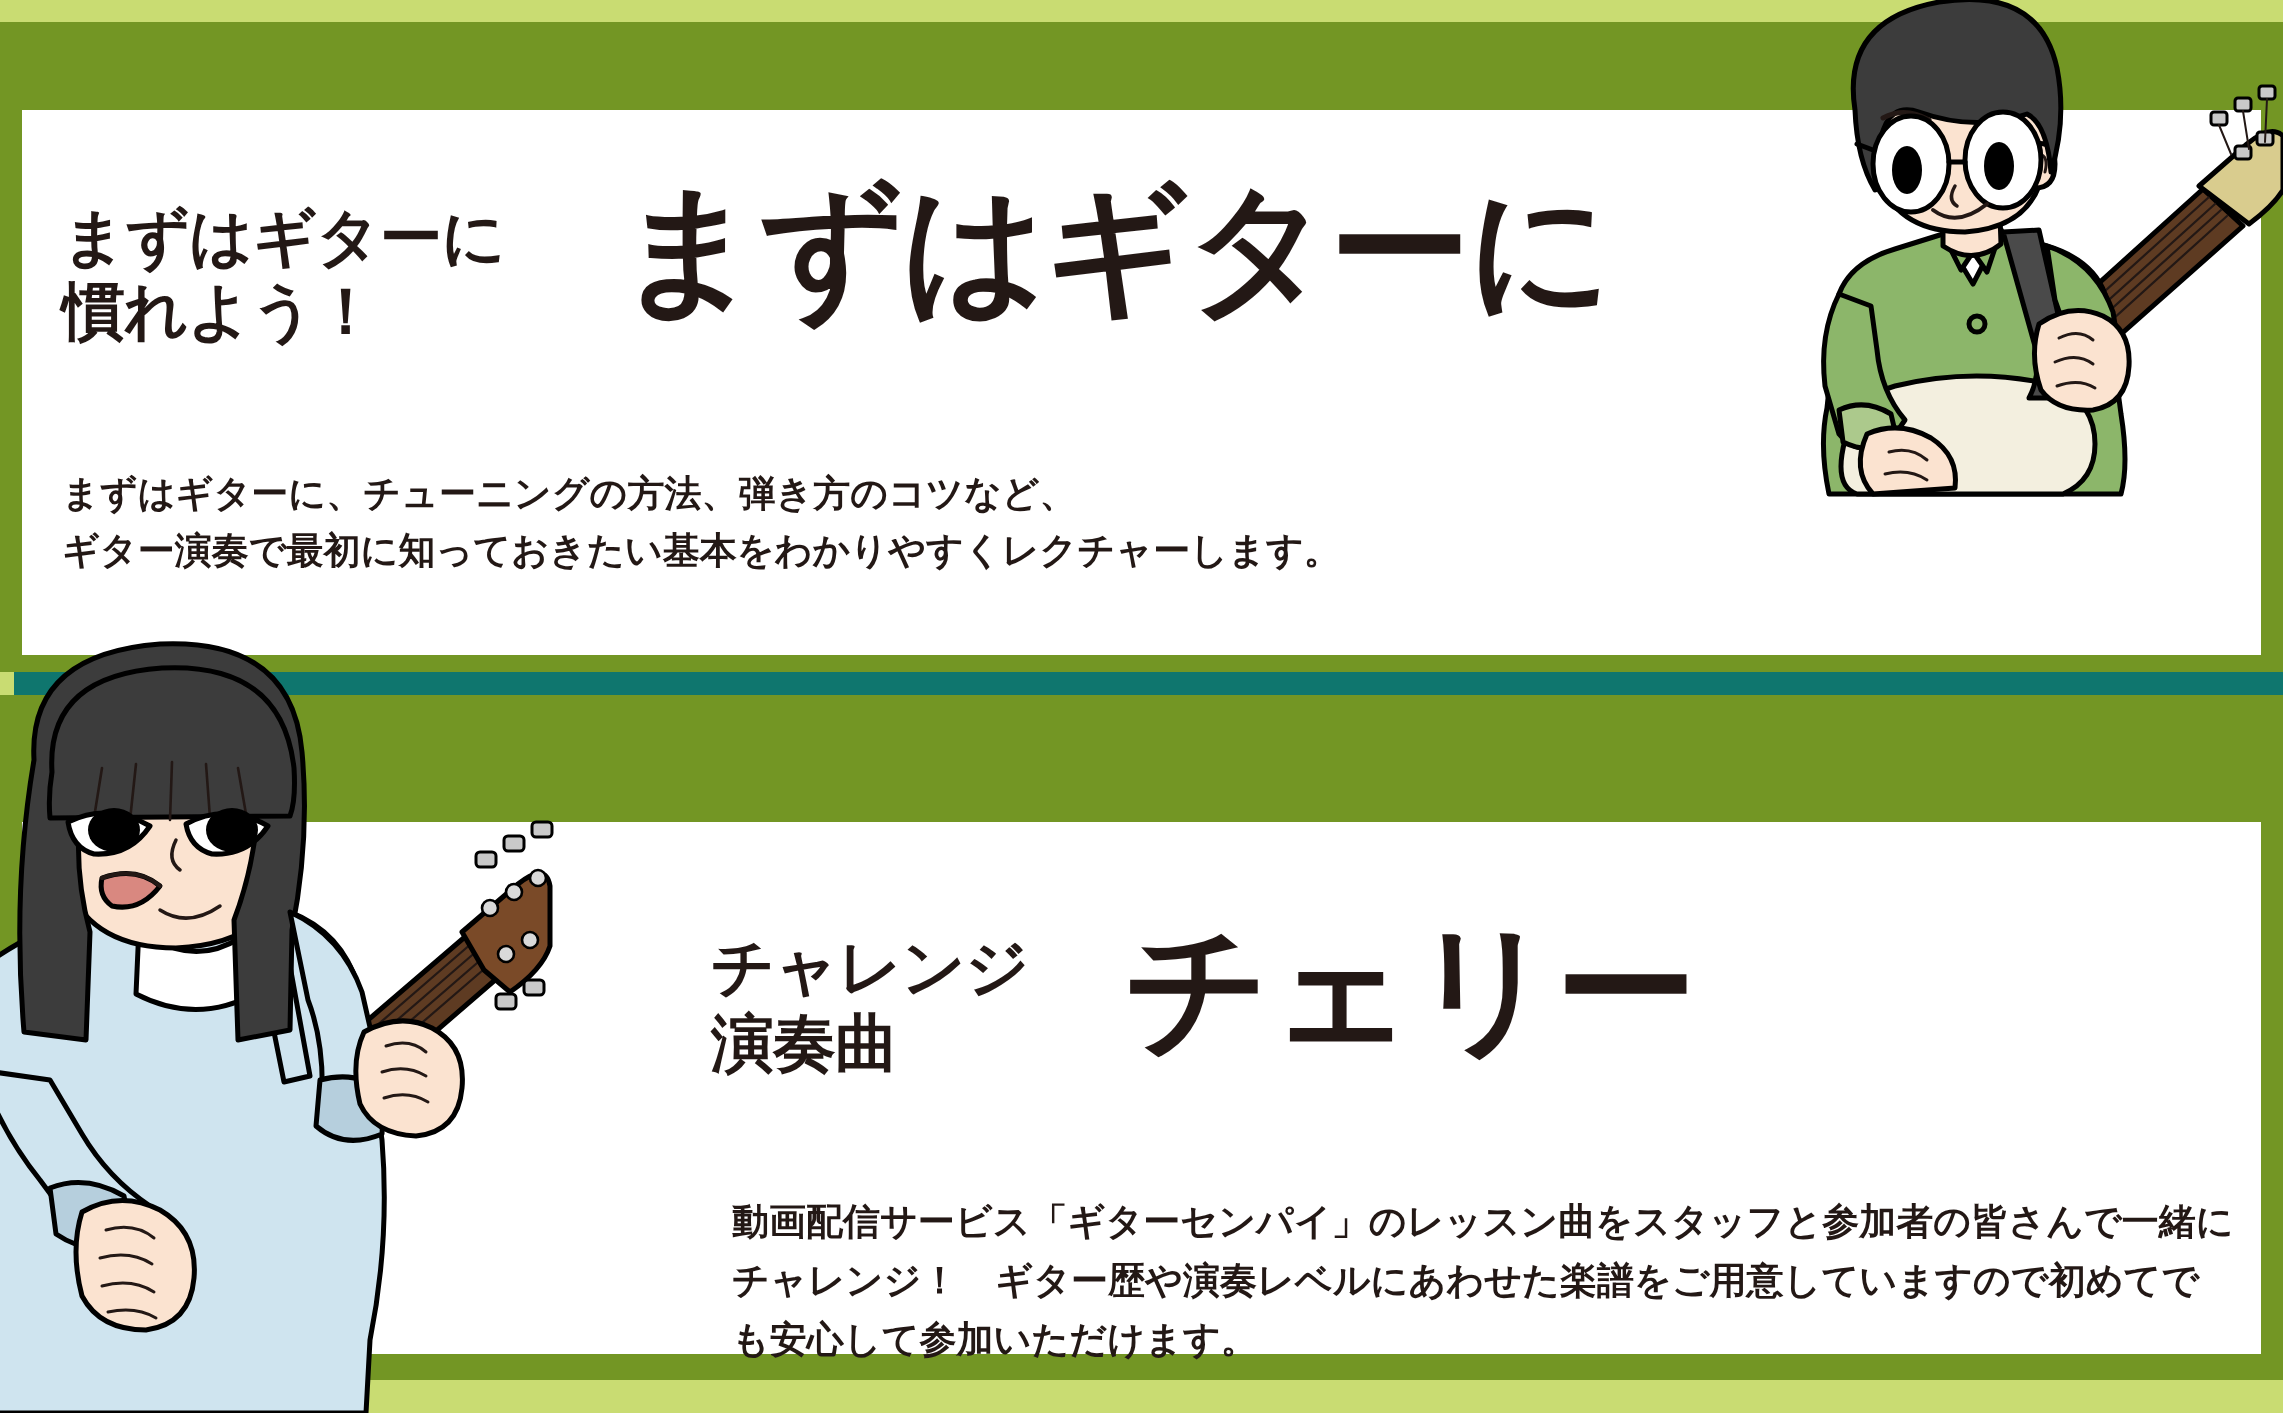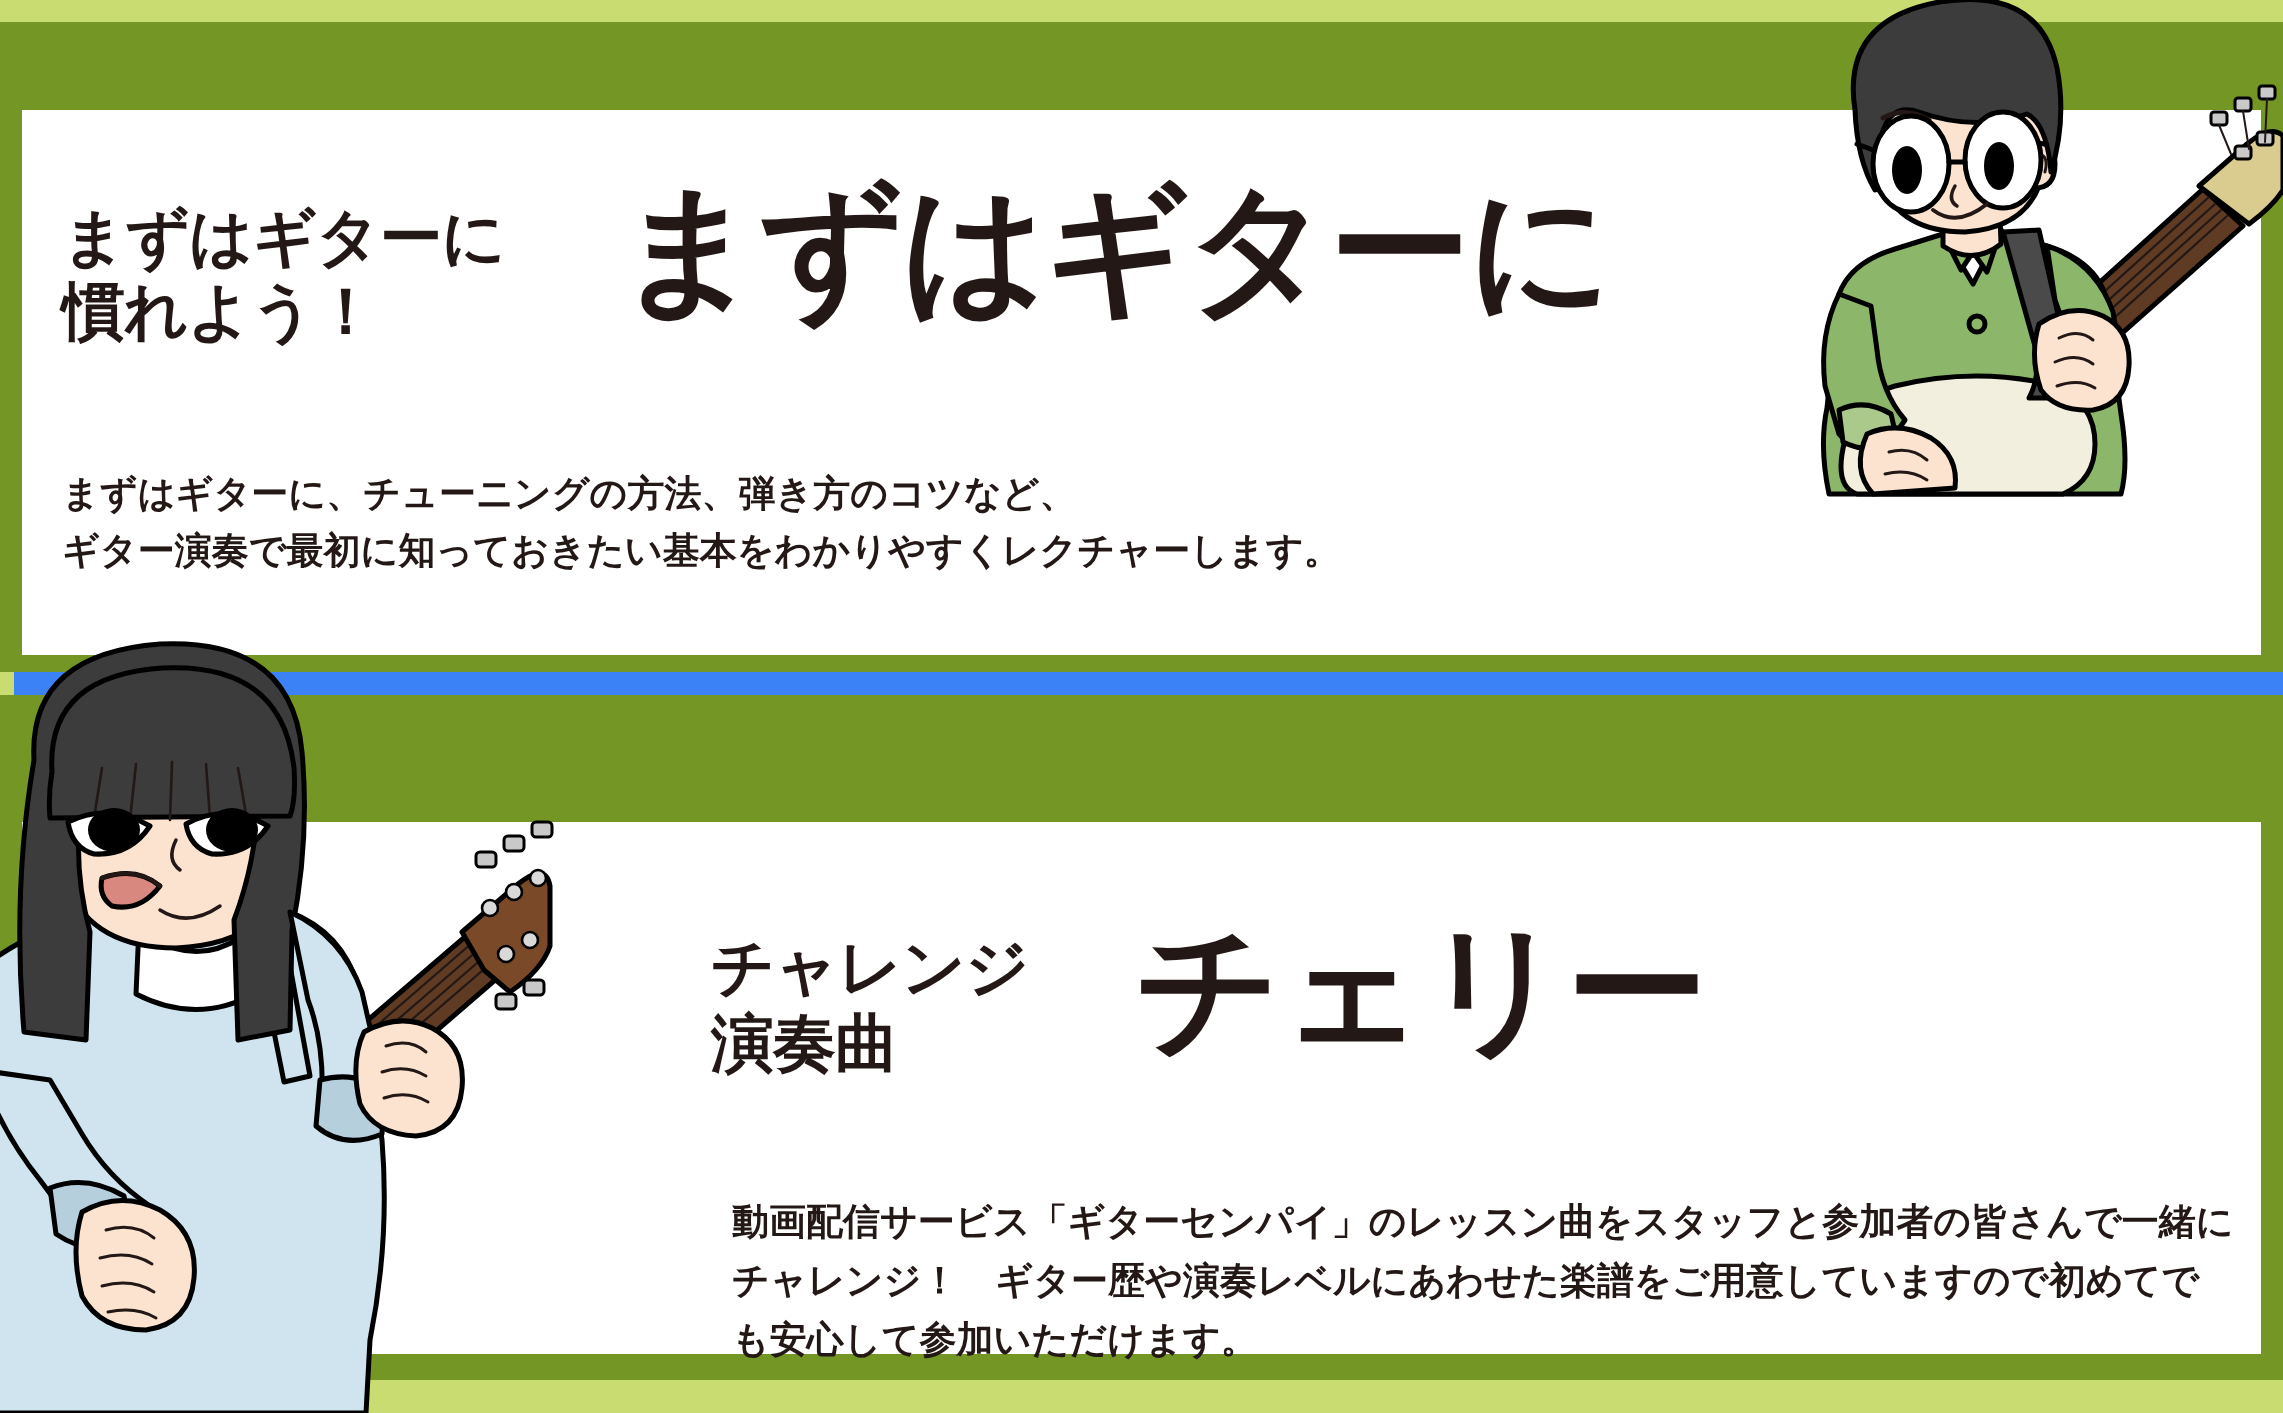--- a/index.html
+++ b/index.html
@@ -6,21 +6,21 @@
   * { margin:0; padding:0; box-sizing:border-box; }
   html, body {
     width:2283px; height:1413px;
     font-family:"Liberation Sans", "DejaVu Sans", sans-serif;
     background:#c9dc72;
     overflow:hidden;
   }
   #root {
     position:relative;
     width:2283px; height:1413px;
-    background:#3b82f6;
+    background:#0f766e;
     padding-left:36px;
   }
 
   
   .sec1-frame {
     position:absolute;
     left:0px; top:22px;
     width:2283px; height:650px;
     background:#739624;
   }
@@ -95,21 +95,21 @@
 
   .kicker2 {
     position:absolute; left:703px; top:930px;
     font-size:63px; font-weight:900; line-height:1.2;
     color:#231815; letter-spacing:-1px;
     white-space:pre-line; z-index:6;margin-left:8px;
   }
   .title2 {
     position:absolute; left:1125px; top:918px;
     font-size:142px; font-weight:900; line-height:1;
-    color:#231815; letter-spacing:-2px; z-index:6;margin-left:11px;
+    color:#231815; letter-spacing:-2px; z-index:6;
   }
   .desc2 {
     position:absolute; left:707px; top:1192px;
     font-size:37px; font-weight:700; line-height:1.6;
     color:#231815; white-space:pre-line; z-index:6;margin-left:25px;
   }
 
   
   .char-boy {
     position:absolute; right:0px; top:-6px;

